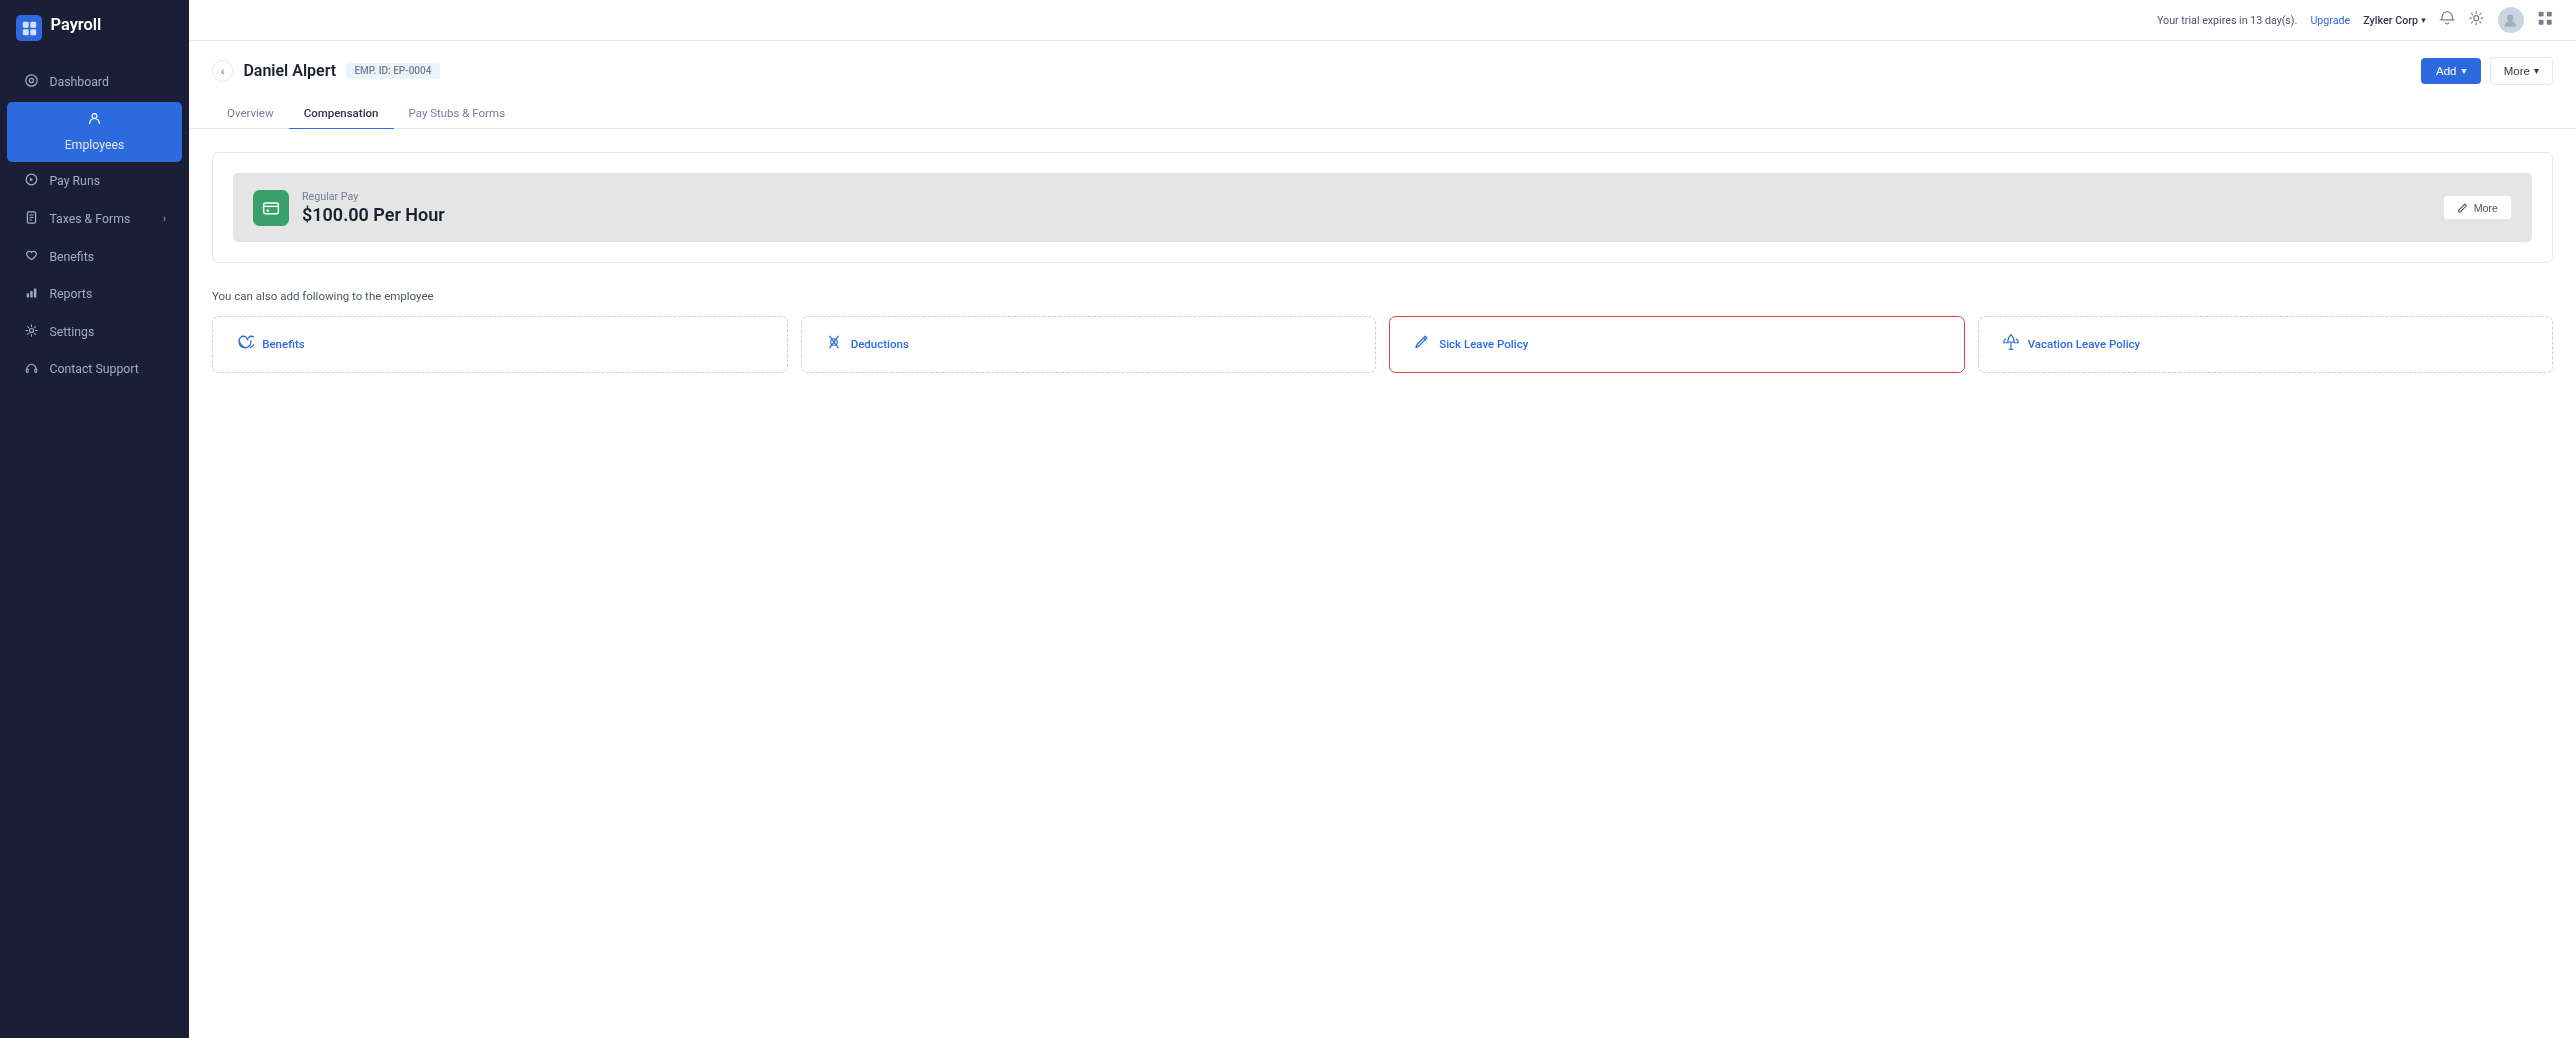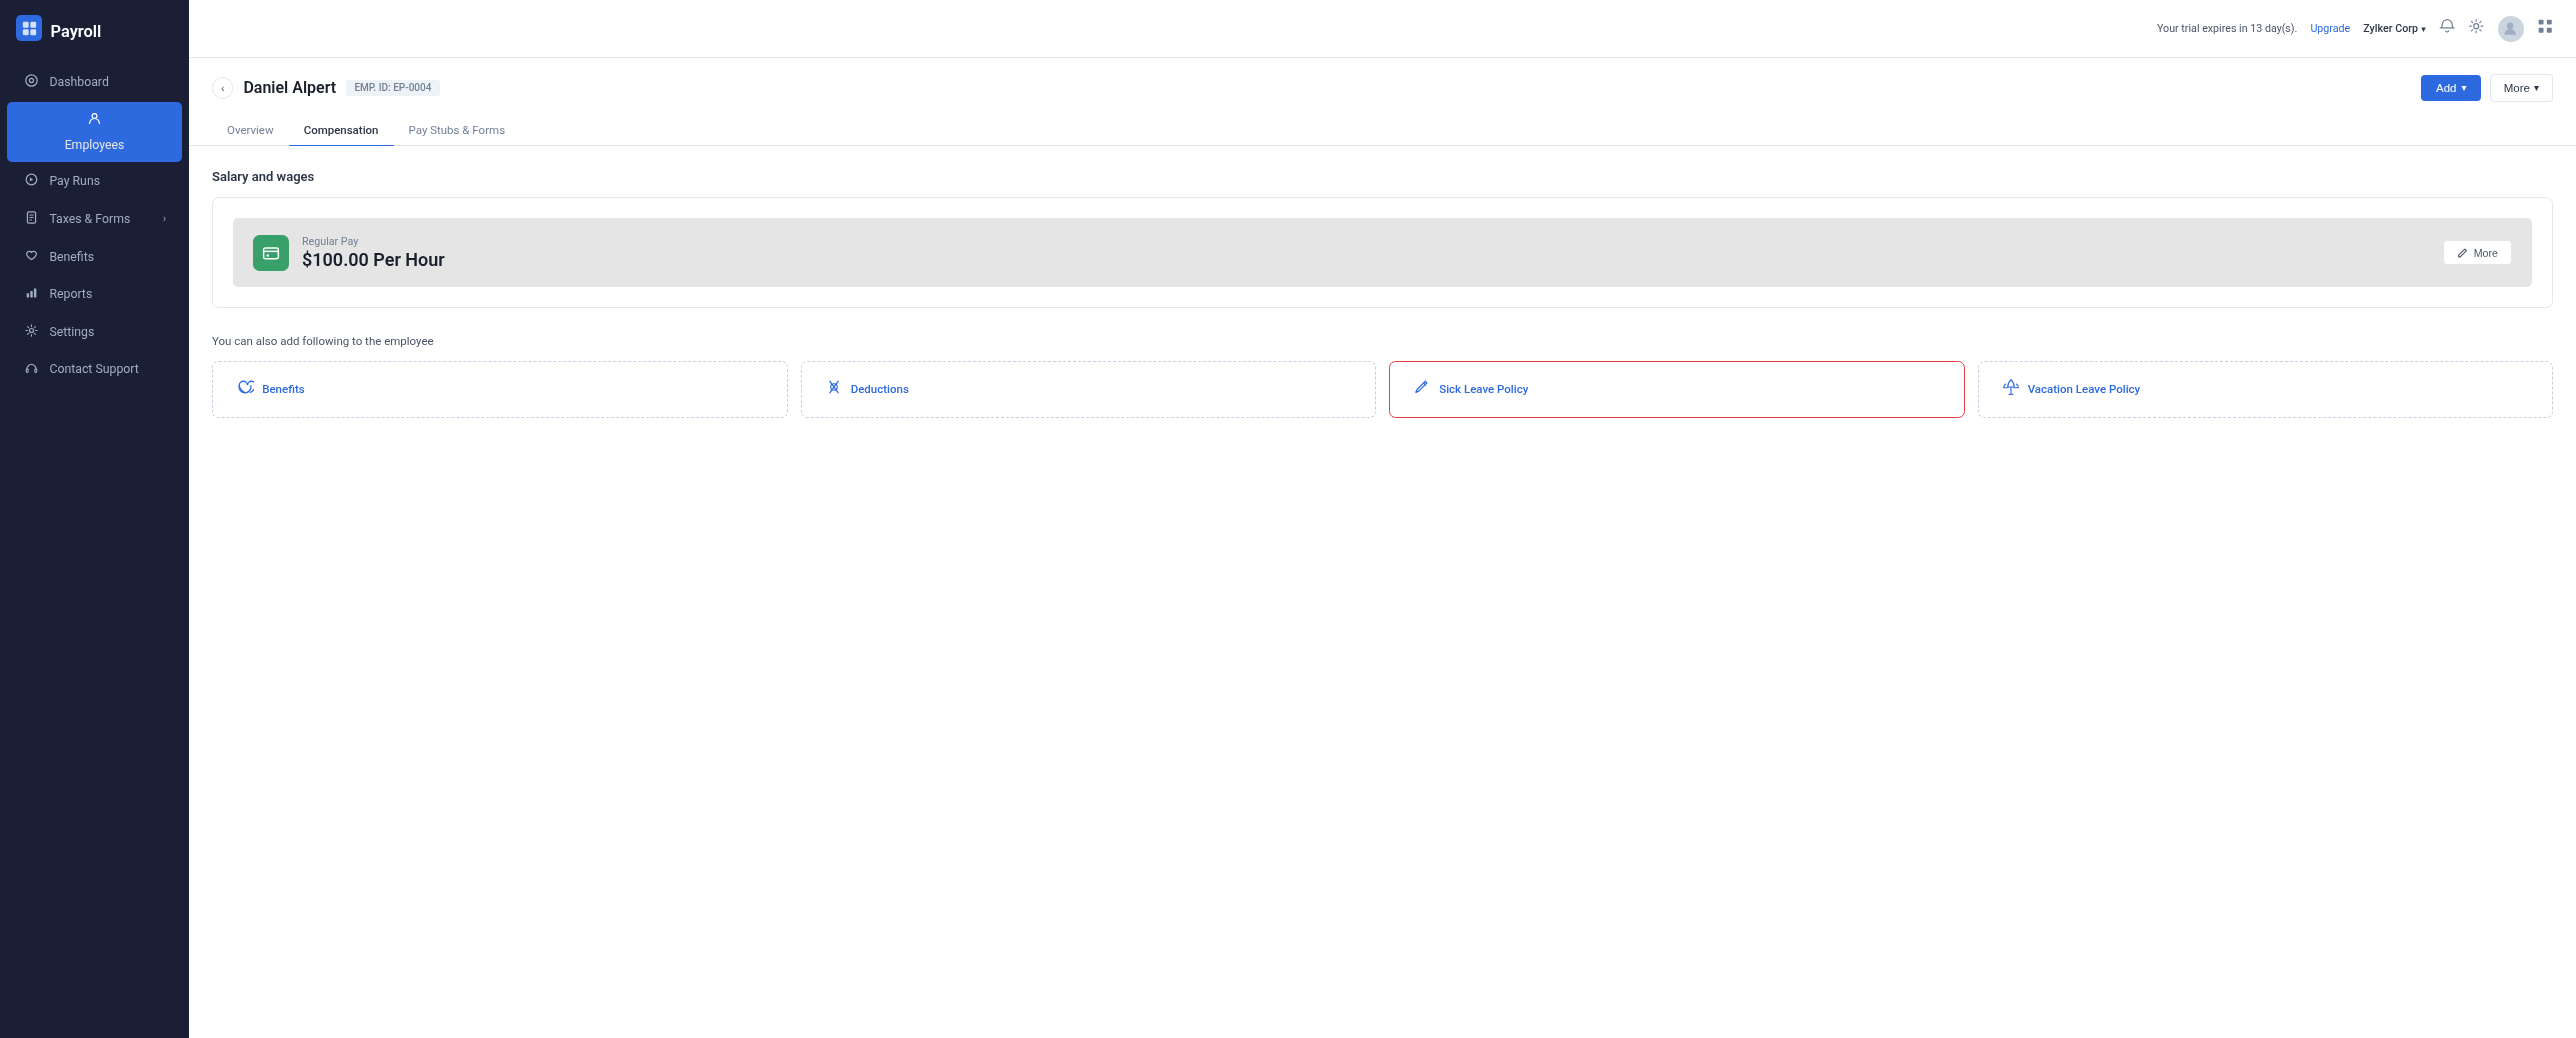--- a/index.html
+++ b/index.html
@@ -10,21 +10,21 @@
       width: 189px;
       background: #1a1f36;
       color: #fff;
       display: flex;
       flex-direction: column;
       flex-shrink: 0;
       height: 100vh;
     }
     .sidebar-logo {
       display: flex;
-      align-items: flex-end;
+      align-items: flex-start;
       gap: 8.2px;
       padding: 15px 16.4px;
       font-size: 16.4px;
       font-weight: 600;
       color: #fff;
     }
     .logo-icon {
       width: 26px;
       height: 26px;
       background: #2d6ae0;
@@ -59,21 +59,21 @@
 
     
     .topbar {
       background: #fff;
       border-bottom: 0.8px solid #e2e8f0;
       padding: 10px 23px;
       display: flex;
       align-items: center;
       justify-content: flex-end;
       gap: 13px;
-      height: 58px;
+      height: 41px;
     }
     .trial-text { font-size: 10.7px; color: #4a5568; }
     .trial-link { color: #2d6ae0; text-decoration: none; font-size: 10.7px; }
     .org-name { font-size: 10.7px; font-weight: 500; color: #2d3748; display: flex; align-items: center; gap: 3.3px; cursor: pointer; }
     .topbar-icon { font-size: 15px; color: #718096; cursor: pointer; }
     .avatar { width: 26px; height: 26px; border-radius: 50%; background: #cbd5e0; display: flex; align-items: center; justify-content: center; cursor: pointer; }
 
     
     .content { flex: 1; overflow-y: auto; padding: 0; background: #fff; }
 
@@ -391,21 +391,20 @@
           <span>Compensation</span>
         </div>
         <div class="tab">
           <span>Pay Stubs &amp; Forms</span>
         </div>
       </div>
     </div>
 
     <div class="body-content">
 
-      <div class="section-title">Salary and wages</div>
       <div class="salary-card">
         <div class="salary-inner">
           <div class="pay-icon">
             <svg width="18" height="18" viewBox="0 0 22 22" fill="none">
               <rect x="2" y="5" width="18" height="13" rx="2" stroke="white" stroke-width="1.8"></rect>
               <line x1="2" y1="9" x2="20" y2="9" stroke="white" stroke-width="1.8"></line>
               <circle cx="7" cy="14" r="1.5" fill="white"></circle>
             </svg>
           </div>
           <div class="pay-info">

